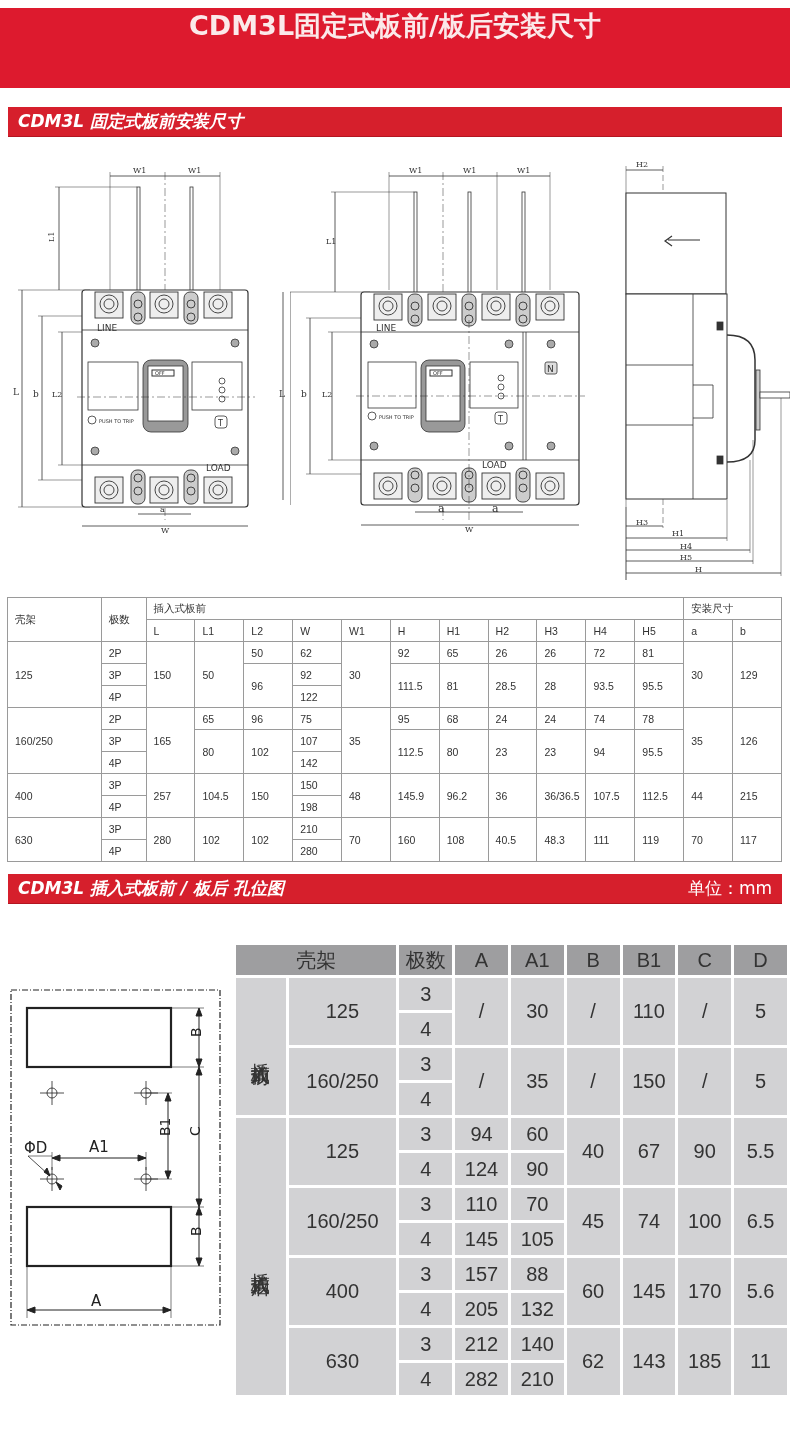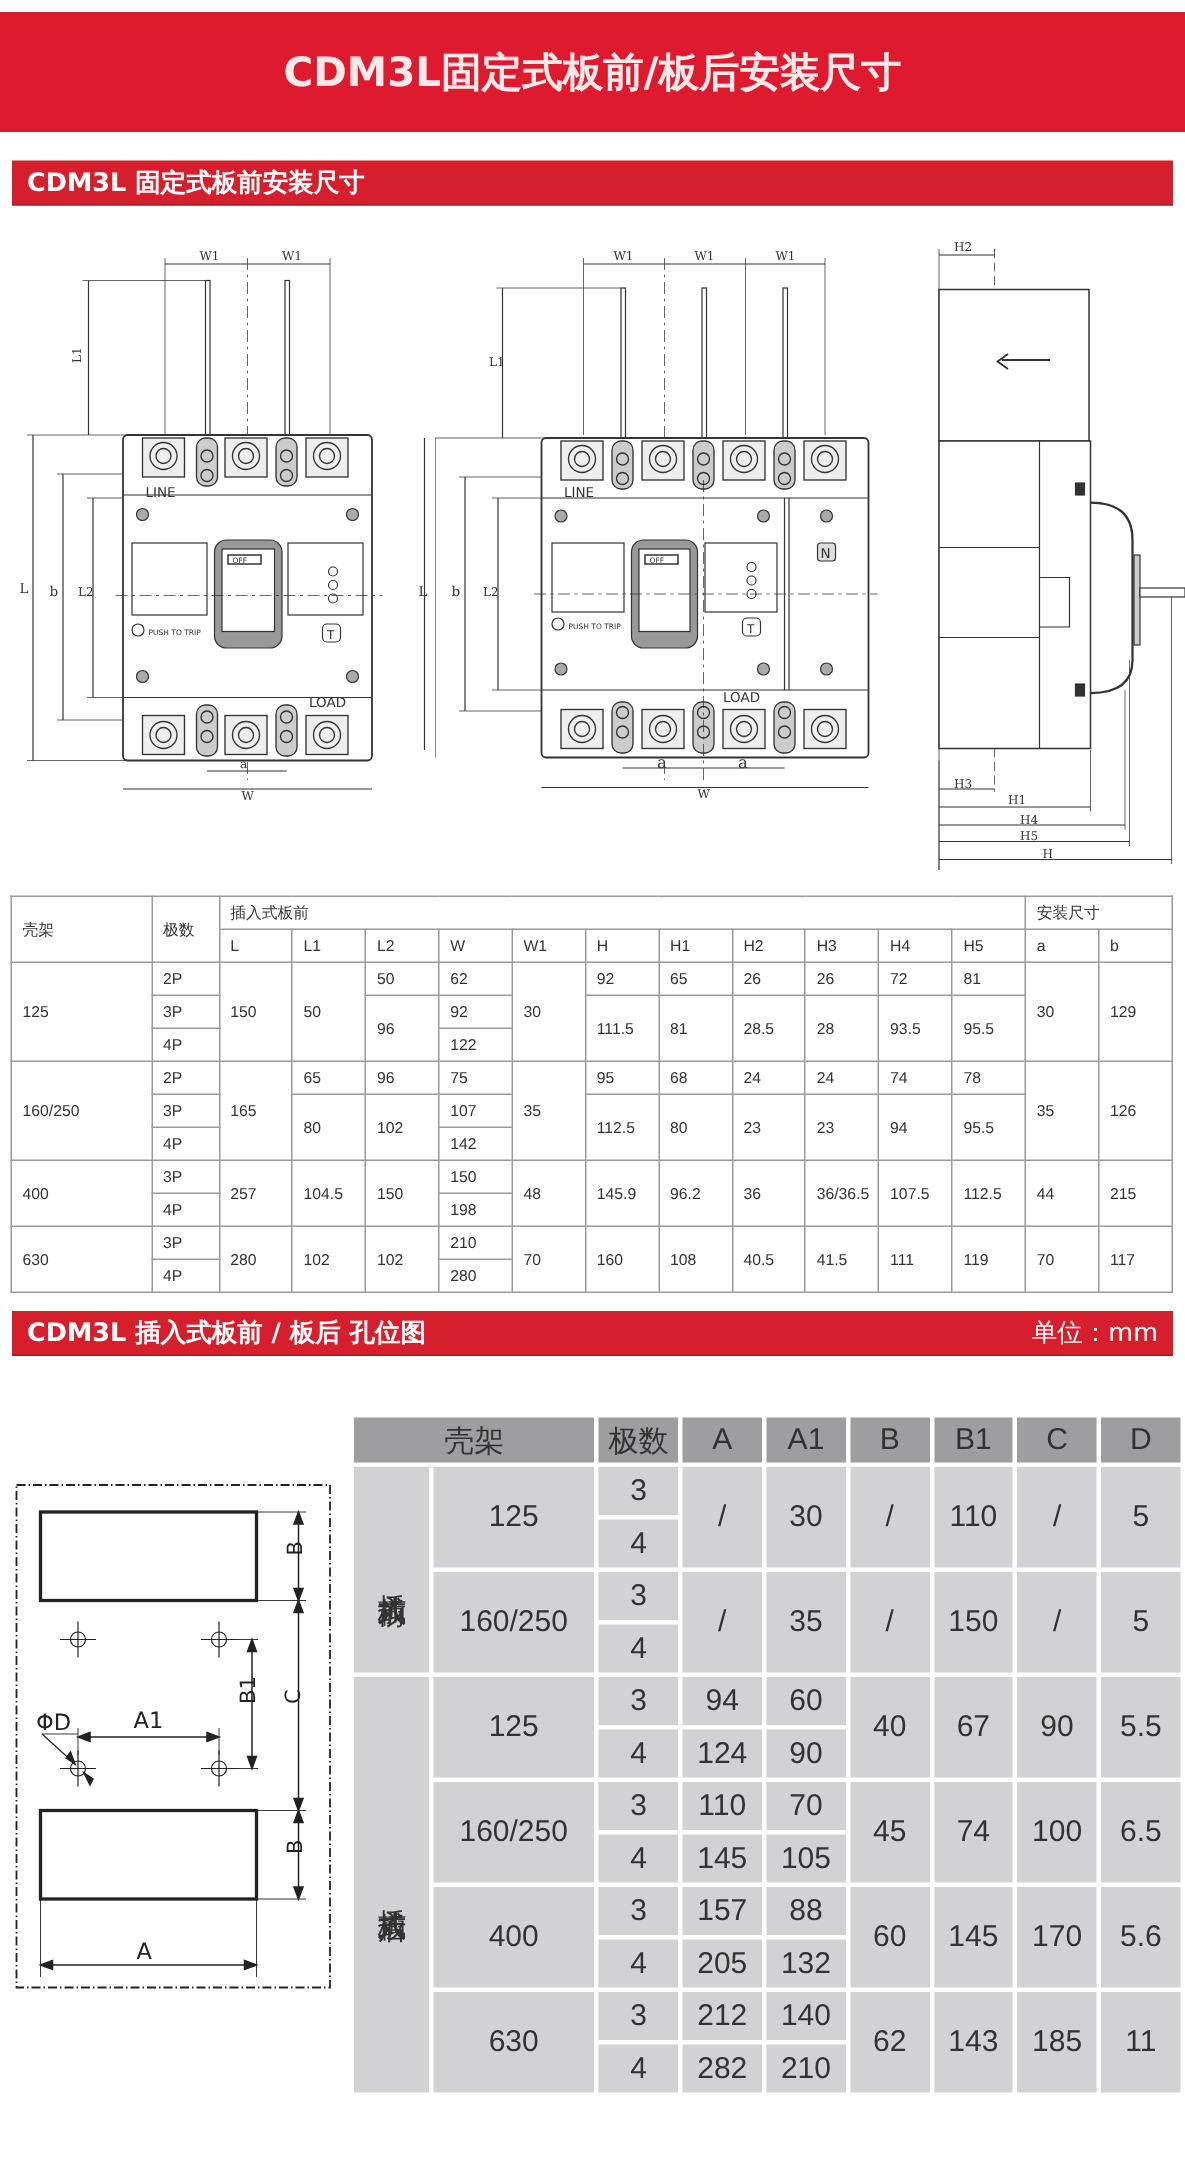--- a/index.html
+++ b/index.html
@@ -1,34 +1,34 @@
 <!DOCTYPE html>
 <html><head>
 <meta charset="utf-8">
 <style>
   * { box-sizing: border-box; margin: 0; padding: 0; }
   html, body { width: 790px; height: 1444px; background: #ffffff; overflow: hidden; }
   body { position: relative; font-family: "Liberation Sans", "DejaVu Sans", sans-serif; color: #222; }
 
   .title-band {
     position: absolute; left: 0; top: 8px; width: 790px; height: 80px;
-    background: #dd1a2e; display: flex; align-items: center; justify-content: center;
+    background: #dd1a2e; display: flex; align-items: flex-start; justify-content: center;
   }
   .title-band h1 {
     color: #fbe9ea; font-family: "DejaVu Sans", sans-serif; font-size: 27px; font-weight: bold;
     letter-spacing: 0px;
   }
 
   .section-bar {
     position: absolute; left: 8px; width: 774px; height: 30px;
     background: #d61f2c; display: flex; align-items: center; justify-content: space-between;
     padding: 0 10px; color: #ffffff;
     border-bottom: 1px solid #b31521;
   }
-  .section-bar .st { font-family: "DejaVu Sans", sans-serif; font-size: 17px; font-weight: bold; }
+  .section-bar .st { font-family: "DejaVu Sans", sans-serif; font-size: 17px; font-weight: bold; font-style: italic; }
   .section-bar .unit { font-family: "DejaVu Sans", sans-serif; font-size: 17px; margin-left: 48px; }
 
   .drawing { position: absolute; }
   .drawing svg { display: block; }
 
   
   table.t1 {
     position: absolute; left: 7px; top: 597px; width: 775px;
     border-collapse: collapse; font-size: 10.5px; color: #333;
   }
@@ -442,21 +442,21 @@
     <td rowspan="2">630</td>
     <td>3P</td>
     <td rowspan="2">280</td>
     <td rowspan="2">102</td>
     <td rowspan="2">102</td>
     <td>210</td>
     <td rowspan="2">70</td>
     <td rowspan="2">160</td>
     <td rowspan="2">108</td>
     <td rowspan="2">40.5</td>
-    <td rowspan="2">41.5</td>
+    <td rowspan="2">48.3</td>
     <td rowspan="2">111</td>
     <td rowspan="2">119</td>
     <td rowspan="2">70</td>
     <td rowspan="2">117</td>
   </tr>
   <tr>
     <td>4P</td>
     <td>280</td>
   </tr>
 </tbody>

